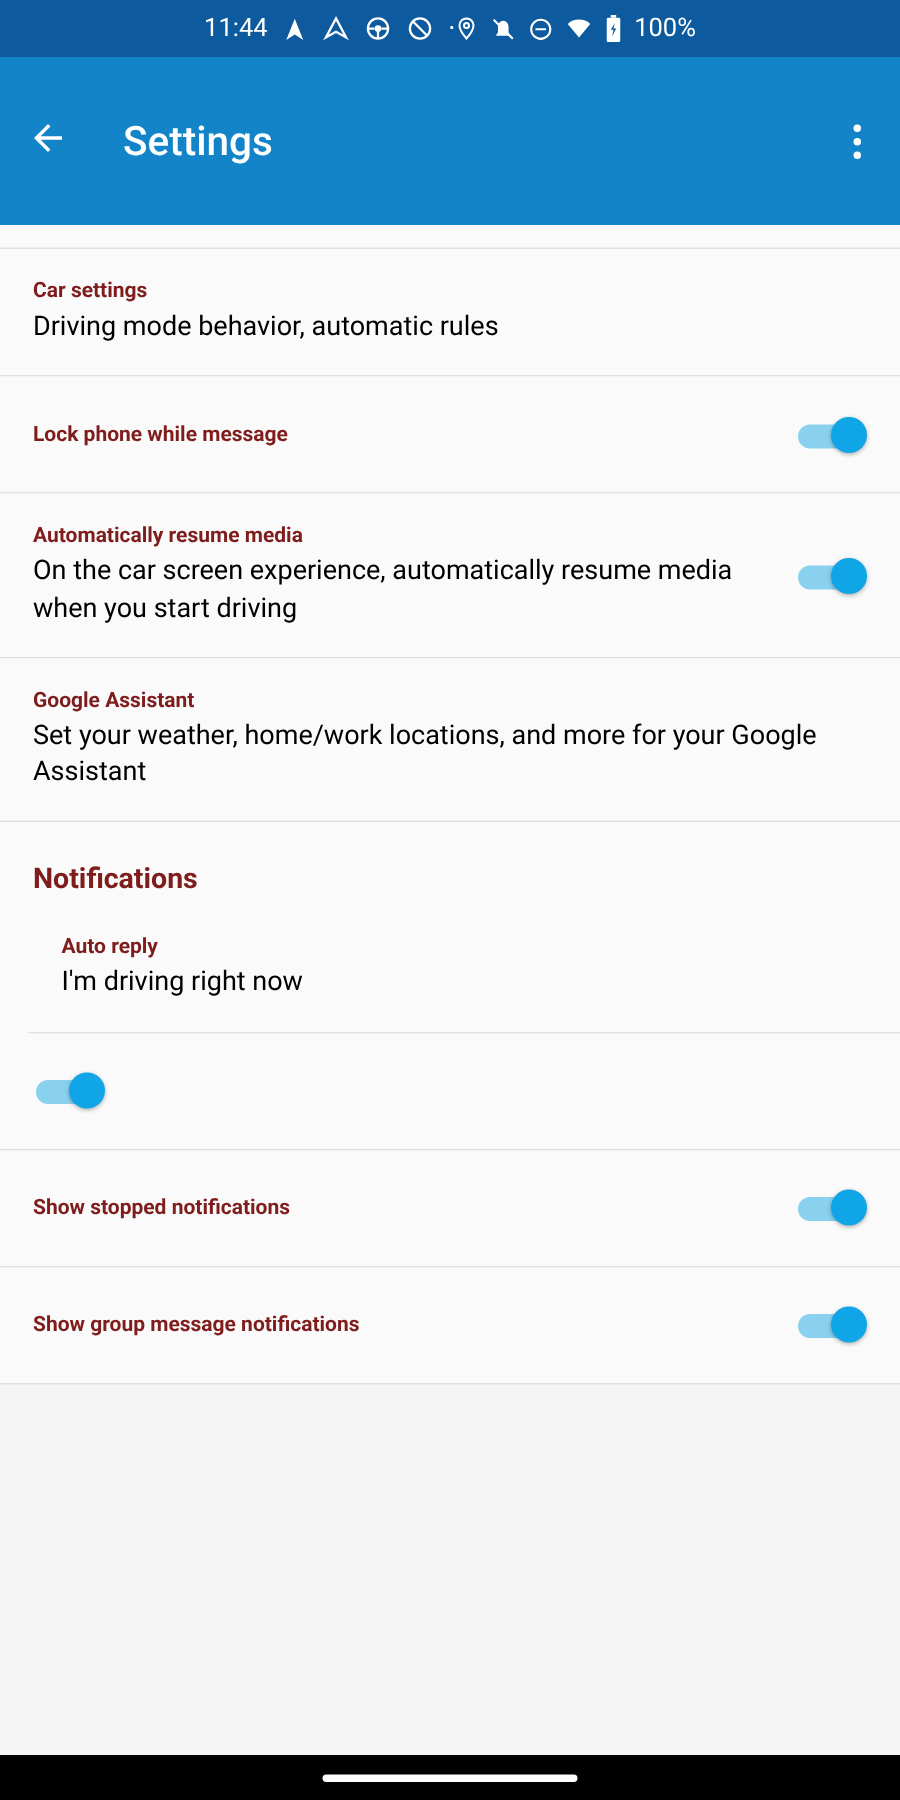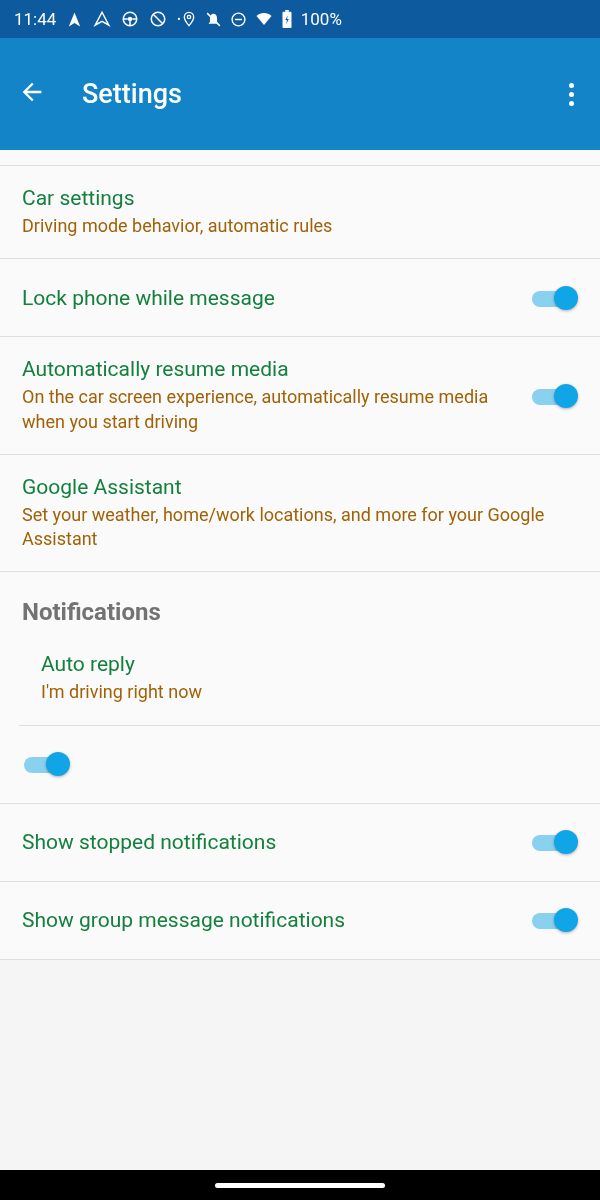--- a/index.html
+++ b/index.html
@@ -4,21 +4,21 @@
   <style>
     * { margin: 0; padding: 0; box-sizing: border-box; }
     html, body { width: 600px; height: 1200px; font-family: Roboto, Arial, sans-serif; background: #f5f5f5; overflow: hidden; }
     
     .status-bar {
       height: 38px;
       background: #0D5A9E;
       color: #fff;
       display: flex;
       align-items: center;
-      justify-content: flex-start;
+      justify-content: center;
       padding: 0 14px;
       font-size: 17px;
       font-weight: 400;
     }
     .status-left { display: flex; align-items: center; gap: 10px; }
     .status-right { display: flex; align-items: center; gap: 8px; }
     .status-icon { display: inline-flex; }
     
     .app-bar {
       height: 112px;
@@ -39,25 +39,25 @@
     .row {
       background: #fafafa;
       border-bottom: 1px solid #e0e0e0;
       padding: 20px 22px;
       display: flex;
       align-items: center;
       min-height: 78px;
     }
     .row.noborder { border-bottom: none; }
     .row-text { flex: 1; padding-right: 10px; }
-    .row-title { font-size: 21px; color: #15803d; font-weight: 400; }
-    .row-sub { font-size: 18px; color: #a16207; margin-top: 4px; line-height: 1.35; }
+    .row-title { font-size: 14px; color: #7f1d1d; font-weight: 700; }
+    .row-sub { font-size: 18px; color: #000000; margin-top: 4px; line-height: 1.35; }
     
     .section-header { padding: 26px 22px 6px 22px; }
-    .section-label { font-size: 24px; font-weight: 700; color: #737373; }
+    .section-label { font-size: 19px; font-weight: 700; color: #7f1d1d; }
     
     .switch {
       position: relative;
       width: 48px;
       height: 28px;
       flex-shrink: 0;
     }
     .switch .track {
       position: absolute;
       top: 7px;

